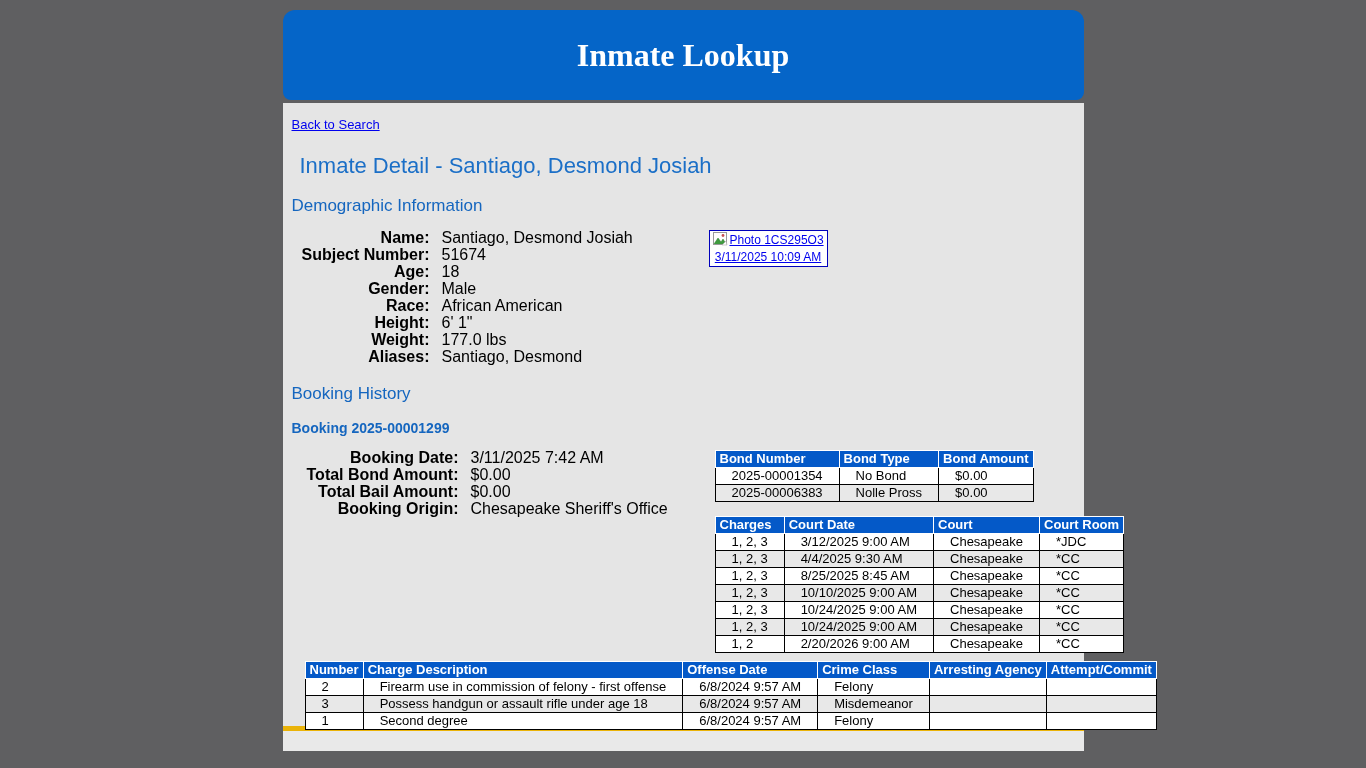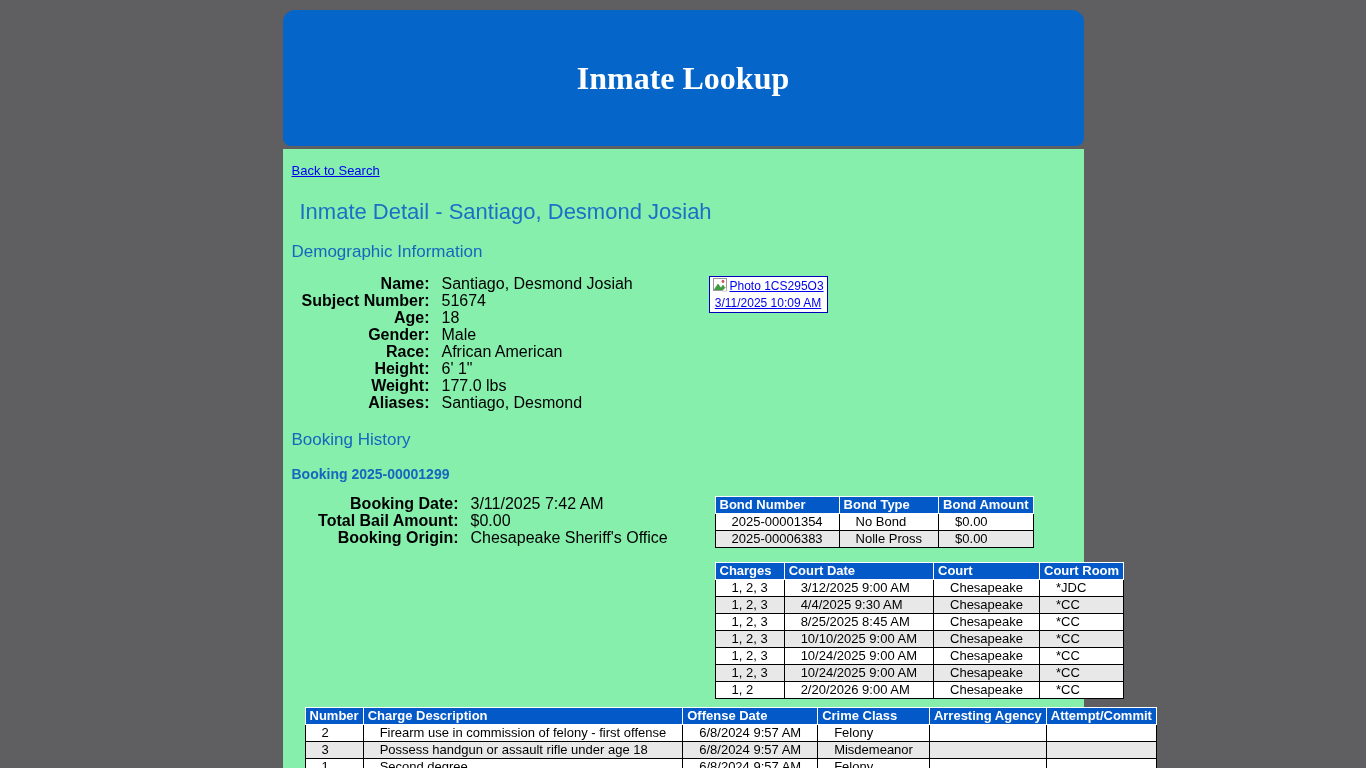--- a/index.html
+++ b/index.html
@@ -5,37 +5,37 @@
   * { box-sizing: border-box; }
   html, body { margin: 0; padding: 0; }
   body {
     width: 1366px; height: 768px; overflow: hidden;
     background: #5F5F61;
     font-family: "Liberation Sans", sans-serif;
   }
   .page-col { width: 801px; margin: 0 auto; padding-top: 10px; }
 
   .banner {
-    height: 136px;
+    height: 90px;
     background: #0565C8;
     border-radius: 12px 12px 8px 8px;
     display: flex; align-items: center; justify-content: center;
     margin-bottom: 3px;
   }
   .banner h1 {
     margin: 0; color: #ffffff;
     font-family: "Liberation Serif", serif;
     font-size: 32px; font-weight: bold;
   }
 
   .card {
-    background: #86efac;
+    background: #e5e5e5;
     height: 628px;
     padding: 12px 9px 0 9px;
-    border-bottom: 5px solid #ec4899;
+    border-bottom: 5px solid #eab308;
   }
   .footer-strip { background: #E9E9E9; height: 20px; }
 
   a.back-link {
     color: #0000EE; font-size: 13px; text-decoration: underline; cursor: pointer;
     display: inline-block;
   }
 
   h1.detail-heading {
     color: #1B6FC7; font-size: 22px; font-weight: normal;
@@ -170,20 +170,24 @@
     <h2 class="section-heading">Booking History</h2>
 
     <h3 class="booking-heading">Booking 2025-00001299</h3>
 
     <div class="booking-wrap">
       <table class="fields booking-fields">
         <tbody>
             <tr>
               <td class="lbl">Booking Date:</td>
               <td class="val">3/11/2025 7:42 AM</td>
+            </tr>
+            <tr>
+              <td class="lbl">Total Bond Amount:</td>
+              <td class="val">$0.00</td>
             </tr>
             <tr>
               <td class="lbl">Total Bail Amount:</td>
               <td class="val">$0.00</td>
             </tr>
             <tr>
               <td class="lbl">Booking Origin:</td>
               <td class="val">Chesapeake Sheriff's Office</td>
             </tr>
           </tbody>

